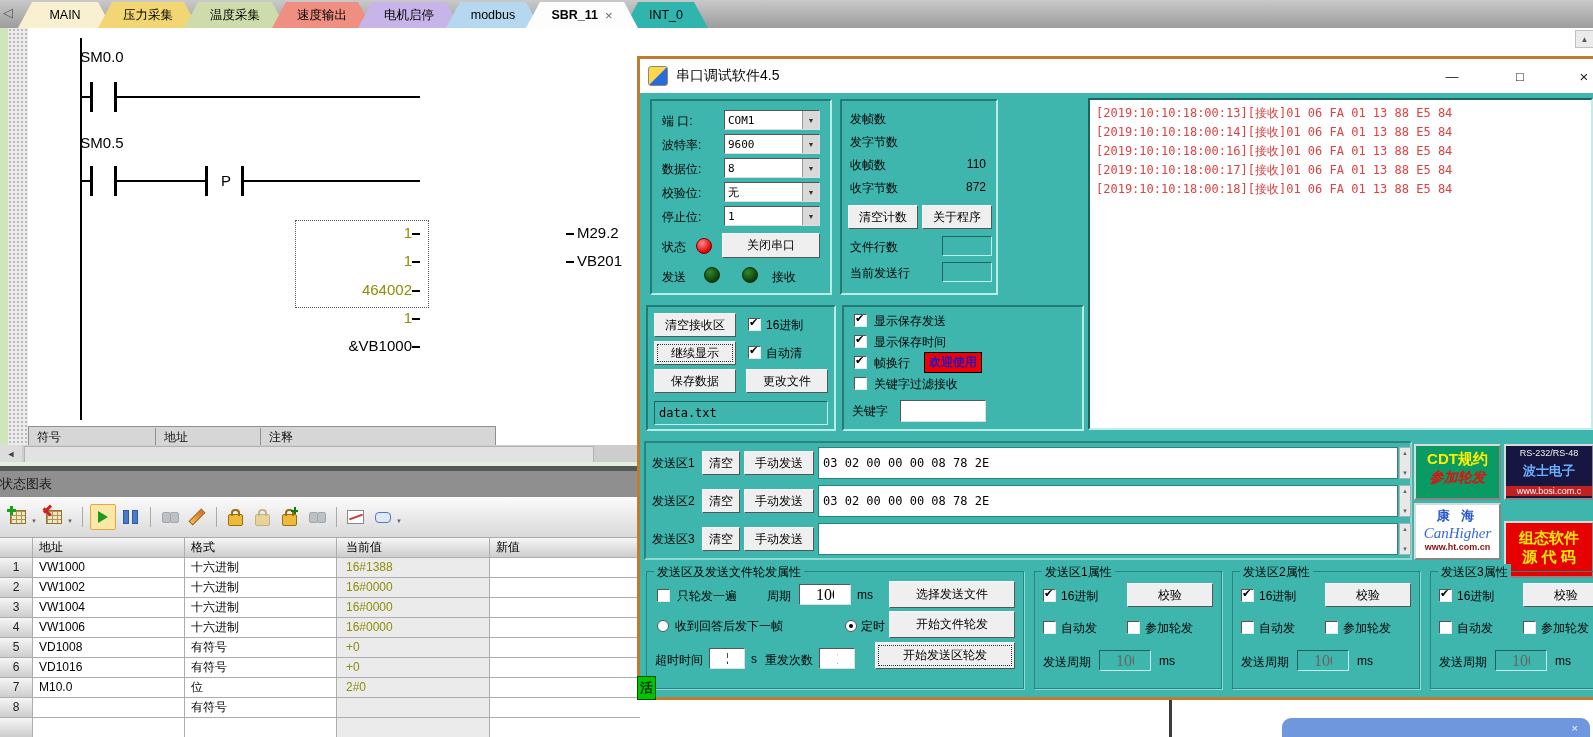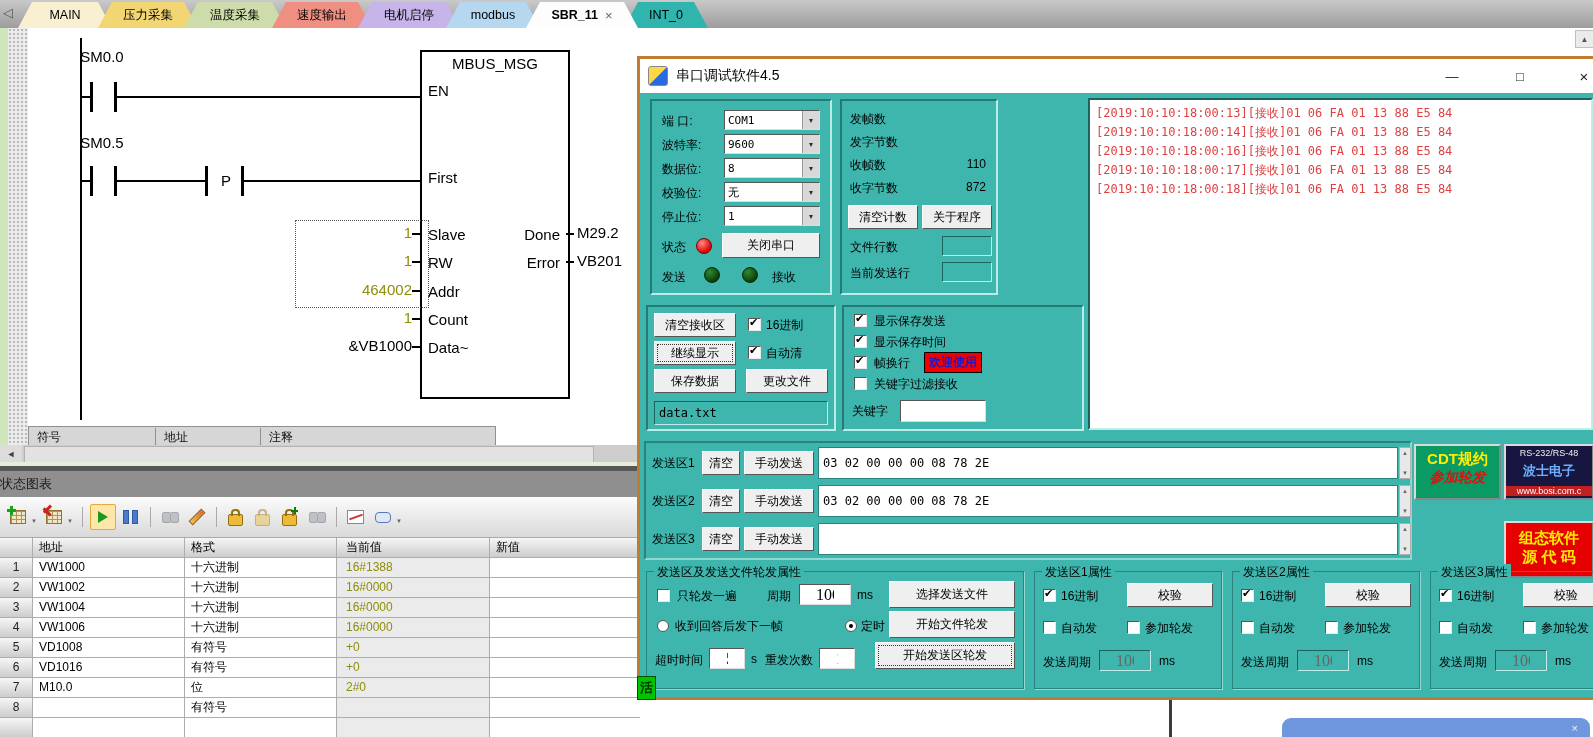--- a/index.html
+++ b/index.html
@@ -236,32 +236,20 @@
     <div class="llabel" style="left:62px;top:106px;width:80px;text-align:center;">SM0.5</div>
     <div class="wire" style="left:80px;top:152px;width:10px;"></div>
     <div class="leg" style="left:90px;top:138px;"></div>
     <div class="leg" style="left:114px;top:138px;"></div>
     <div class="wire" style="left:117px;top:152px;width:88px;"></div>
     <div class="leg" style="left:205px;top:138px;"></div>
     <div class="llabel" style="left:211px;top:144px;width:30px;text-align:center;">P</div>
     <div class="leg" style="left:241px;top:138px;"></div>
     <div class="wire" style="left:244px;top:152px;width:176px;"></div>
 
-    <div class="mbus">
-      <div class="mtitle">MBUS_MSG</div>
-      <div class="pinL" style="top:30px;">EN</div>
-      <div class="pinL" style="top:117px;">First</div>
-      <div class="pinL" style="top:174px;">Slave</div>
-      <div class="pinL" style="top:202px;">RW</div>
-      <div class="pinL" style="top:231px;">Addr</div>
-      <div class="pinL" style="top:259px;">Count</div>
-      <div class="pinL" style="top:287px;">Data~</div>
-      <div class="pinR" style="top:174px;">Done</div>
-      <div class="pinR" style="top:202px;">Error</div>
-    </div>
 
     <div class="selrect"></div>
     <div class="val" style="left:302px;top:196px;">1</div>
     <div class="val" style="left:302px;top:224px;">1</div>
     <div class="val" style="left:302px;top:253px;">464002</div>
     <div class="val" style="left:302px;top:281px;">1</div>
     <div class="val black" style="left:302px;top:309px;">&amp;VB1000</div>
     <div class="tick" style="left:412px;top:205px;"></div>
     <div class="tick" style="left:412px;top:233px;"></div>
     <div class="tick" style="left:412px;top:262px;"></div>
@@ -574,20 +562,25 @@
       </div>
 
       <div class="ad ad1" style="left:774px;top:351px;width:87px;height:56px;">
         <div class="l1">CDT规约</div>
         <div class="l2">参加轮发</div>
       </div>
       <div class="ad ad2" style="left:864px;top:351px;width:90px;height:56px;">
         <div class="l1">RS-232/RS-48</div>
         <div class="l2">波士电子</div>
         <div class="l3">www.bosi.com.c</div>
+      </div>
+      <div class="ad ad3" style="left:774px;top:410px;width:87px;height:57px;">
+        <div class="l1">康 海</div>
+        <div class="l2">CanHigher</div>
+        <div class="l3">www.ht.com.cn</div>
       </div>
       <div class="ad ad4" style="left:864px;top:428px;width:90px;height:57px;">
         <div class="l1">组态软件</div>
         <div class="l2">源 代 码</div>
       </div>
 
       <div class="grp-line" style="left:6px;top:478px;width:378px;height:118px;">
         <span class="gtitle">发送区及发送文件轮发属性</span>
         <span class="cb" style="left:10px;top:17px;"></span>
         <div class="cblabel" style="left:30px;top:16px;">只轮发一遍</div>

